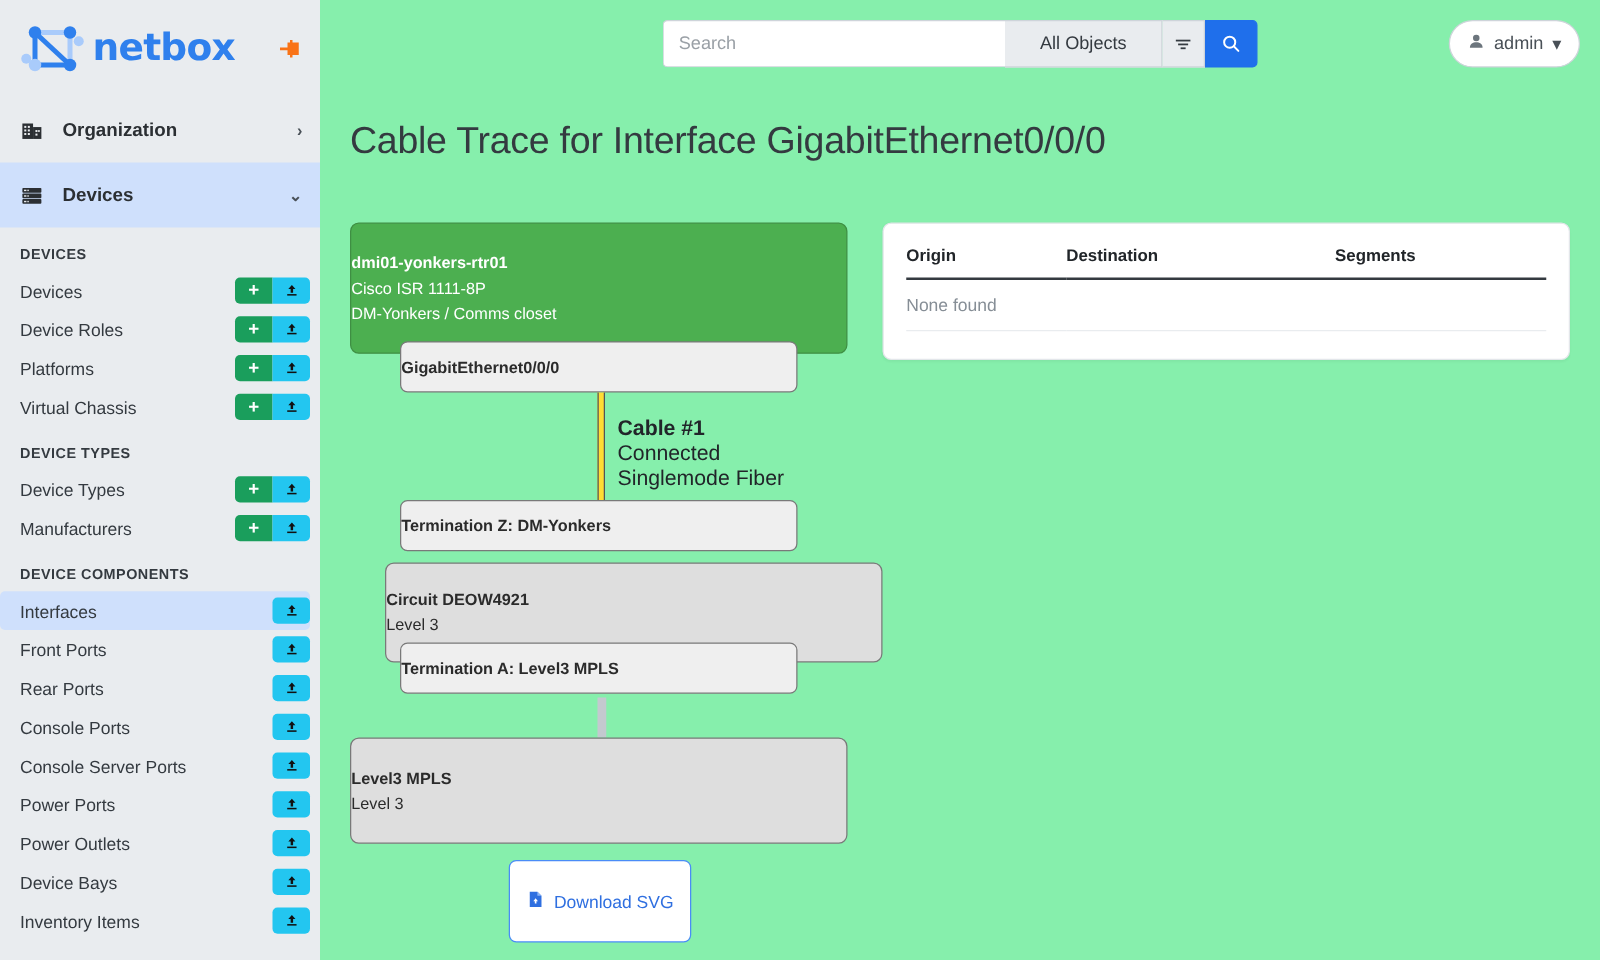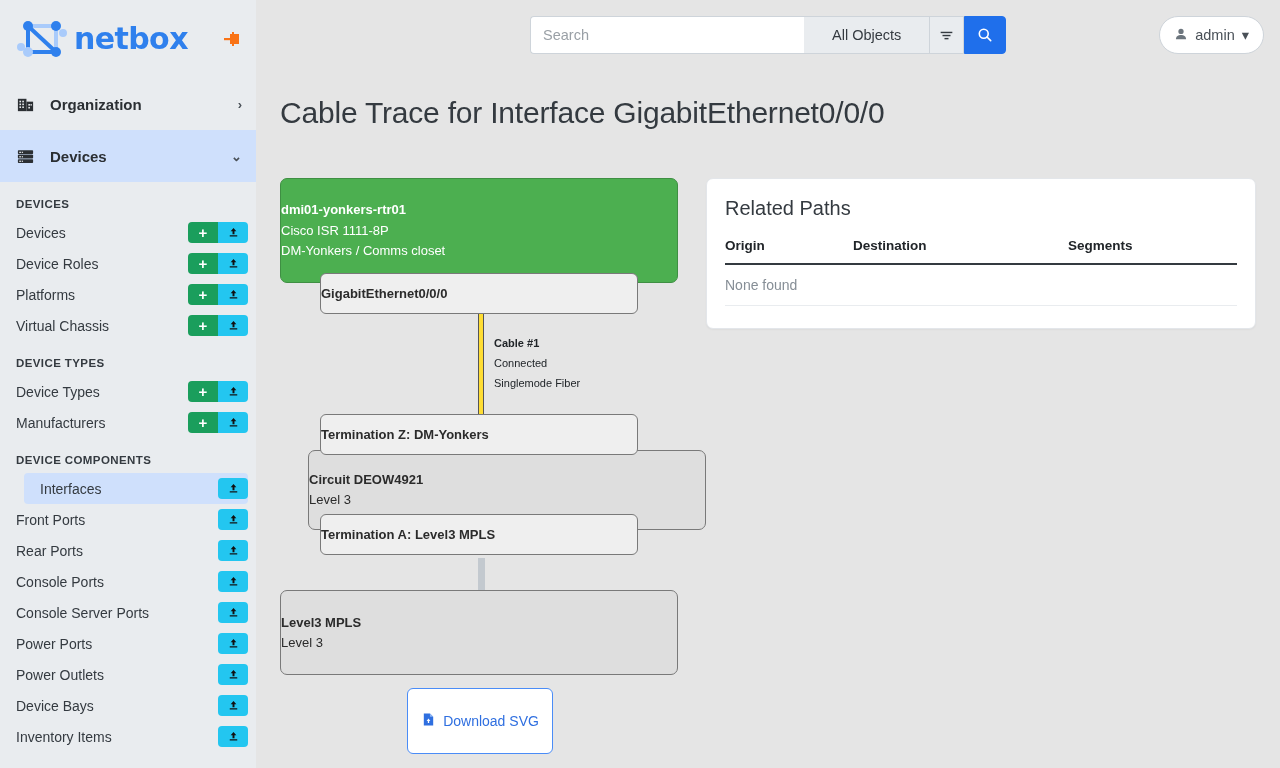--- a/index.html
+++ b/index.html
@@ -71,34 +71,34 @@
     height: 31px;
     margin: 0 8px 0 0;
     padding-left: 16px;
     font-size: 14px;
     color: #343a40;
     cursor: pointer;
     position: relative;
     border-radius: 4px;
   }
   .nav-item .nlabel { flex: 1; }
-  .nav-item.active { background: #cfe0fc; margin-left: 24px; }
+  .nav-item.active { background: #cfe0fc; }
   .btn-grp { display: flex; flex: 0 0 auto; gap: 0; }
   .mini-btn {
     width: 30px; height: 21px;
     display: flex; align-items: center; justify-content: center;
     border: none; cursor: pointer; padding: 0;
     color: #fff;
   }
   .mini-add { background: #1a9e5c; border-radius: 4px 0 0 4px; font-size: 15px; font-weight: 700; line-height: 1; }
   .mini-imp { background: #23c6f0; border-radius: 0 4px 4px 0; }
   .mini-imp.solo { border-radius: 4px; width: 30px; }
 
   
-  .main { flex: 1; height: 768px; overflow: hidden; position: relative; background:#e5e5e5; }
+  .main { flex: 1; height: 768px; overflow: hidden; position: relative; background:#86efac; }
 
   .topbar {
     height: 70px;
     display: flex; align-items: center;
     padding: 0 16px;
   }
   .search-wrap {
     display: flex; align-items: stretch;
     height: 38px;
     margin-left: 258px;
@@ -208,21 +208,21 @@
 
   .cable-line {
     position: absolute;
     width: 6px;
     background: #ffdd33;
     border-left: 1px solid #555;
     border-right: 1px solid #555;
   }
   .cable-label {
     position: absolute;
-    font-size: 11px;
+    font-size: 17px;
     line-height: 20px;
     color: #212529;
     white-space: nowrap;
   }
   .cable-label .cl-b { font-weight: 700; }
   .dots {
     position: absolute;
     width: 7px;
     background-image: linear-gradient(#c3c9cf 0 0);
     background-size: 7px 7px;
@@ -583,21 +583,21 @@
             <div class="cl-b">Cable #1</div>
             <div>Connected</div>
             <div>Singlemode Fiber</div>
           </div>
 
           <div class="node circuit" style="top:272px;margin-left:28px;">
             <span class="t1">Circuit DEOW4921</span>
             <span class="t2">Level 3</span>
           </div>
 
-          <div class="node term" style="top:236px;">
+          <div class="node term" style="top:222px;">
             <span class="t1">Termination Z: DM-Yonkers</span>
           </div>
 
           <div class="node term" style="top:336px;">
             <span class="t1">Termination A: Level3 MPLS</span>
           </div>
 
           <div class="dots" style="left:198px; top:380px; height:32px;"></div>
 
           <div class="node endpoint" style="top:412px;">
@@ -616,21 +616,20 @@
               </svg>
             </span>
             <span>Download SVG</span>
           </button>
         </div>
 
         <div class="trace-status">Trace Completed</div>
       </div>
 
       <div class="card">
-        <div class="card-title">Related Paths</div>
         <table class="rp">
           <thead>
             <tr>
               <th style="width:128px">Origin</th>
               <th style="width:215px">Destination</th>
               <th>Segments</th>
             </tr>
           </thead>
           <tbody>
             <tr>

